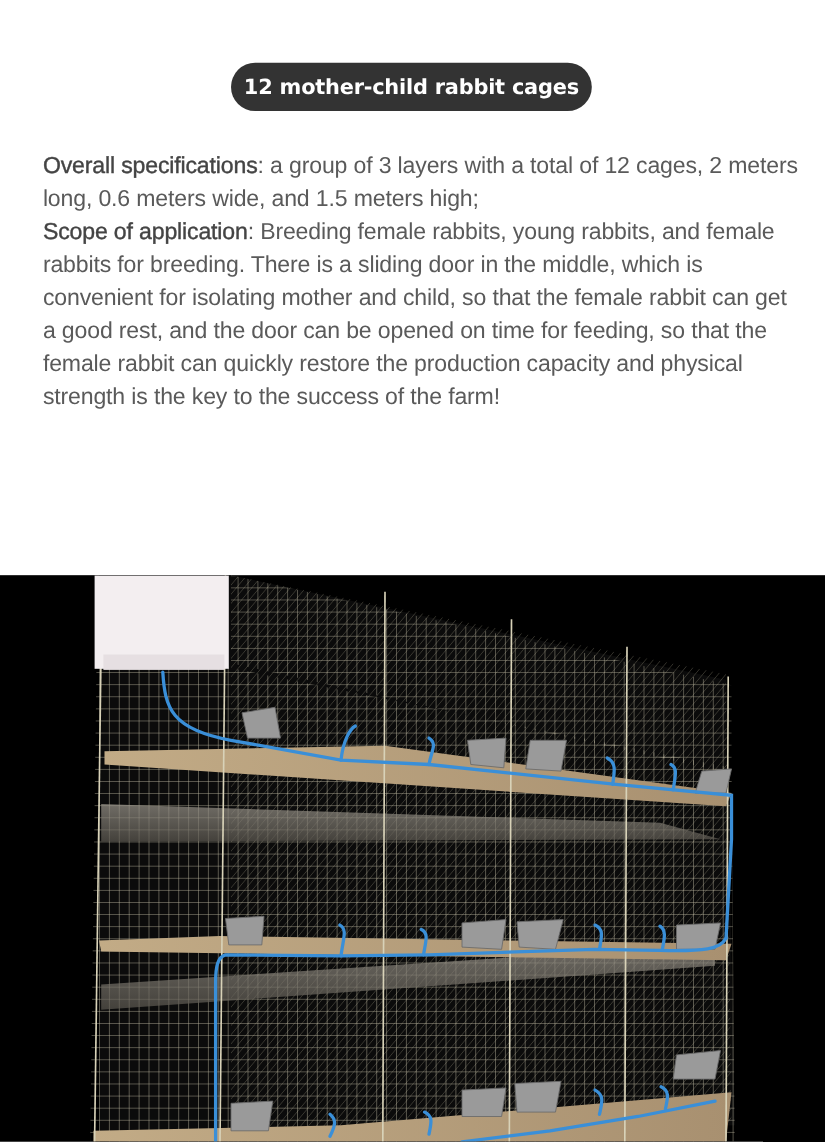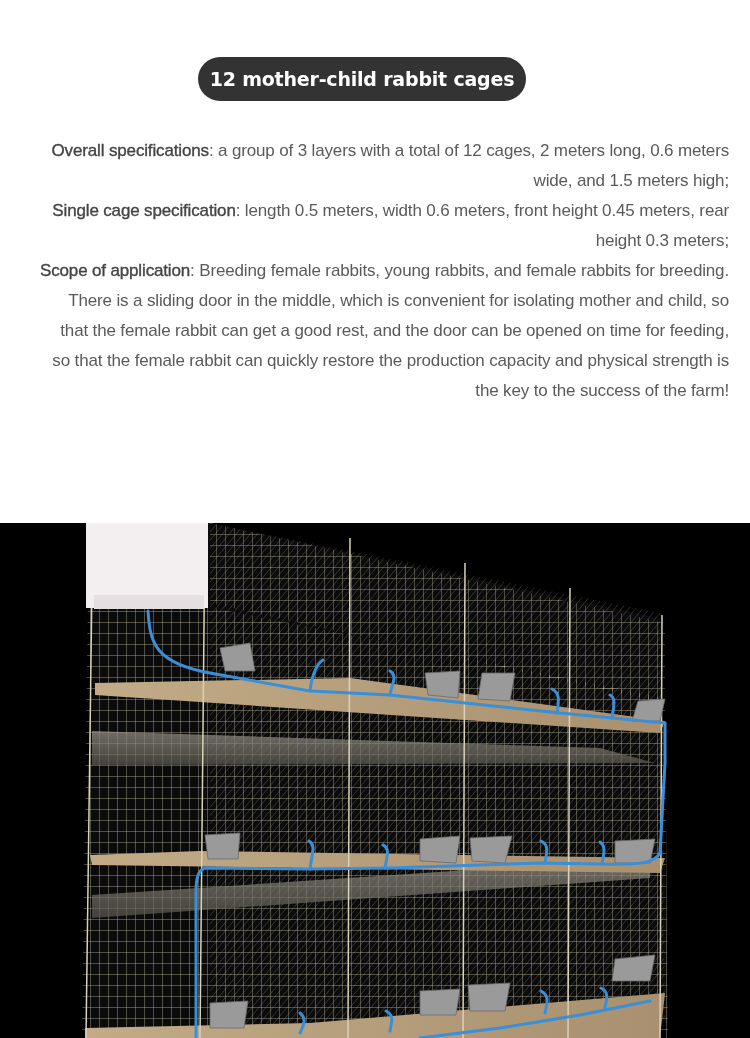--- a/index.html
+++ b/index.html
@@ -1,49 +1,47 @@
 <!DOCTYPE html>
 <html><head>
 <meta charset="utf-8">
 <style>
   html, body { margin: 0; padding: 0; }
   body {
     width: 750px; height: 1038px; background: #ffffff; position: relative; overflow: hidden;
     font-family: "Liberation Sans", sans-serif;
   }
   .title-pill {
-    position: absolute; left: 198px; top: 57px; width: 328px; height: 44px;
+    position: absolute; left: 210px; top: 57px; width: 328px; height: 44px;
     background: #333333; border-radius: 22px; color: #ffffff;
     font-family: "DejaVu Sans", sans-serif; font-size: 19px; font-weight: bold;
     display: flex; align-items: center; justify-content: center; letter-spacing: -0.2px;
   }
   .spec-block {
     position: absolute; left: 39px; top: 136px; width: 690px;
-    font-size: 17px; line-height: 30px; color: #5a5a5a;
+    font-size: 21px; line-height: 30px; color: #5a5a5a;
     letter-spacing: -0.15px;
-    text-align: right;
   }
   .spec-block p { margin: 0; }
   .spec-label { color: #444444; font-weight: normal; -webkit-text-stroke: 0.35px #444; }
   .photo {
     position: absolute; left: 0; top: 523px; width: 750px; height: 515px; background: #000;
     overflow: hidden;
   }
   .photo svg { display: block; }
 </style>
 </head>
 <body>
 
 <div class="title-pill">
   <span>12 mother-child rabbit cages</span>
 </div>
 
 <div class="spec-block">
   <p><span class="spec-label">Overall specifications</span><span>: </span><span>a group of 3 layers with a total of 12 cages, 2 meters long, 0.6 meters wide, and 1.5 meters high;</span></p>
-  <p><span class="spec-label">Single cage specification</span><span>: </span><span>length 0.5 meters, width 0.6 meters, front height 0.45 meters, rear height 0.3 meters;</span></p>
   <p><span class="spec-label">Scope of application</span><span>: </span><span>Breeding female rabbits, young rabbits, and female rabbits for breeding. There is a sliding door in the middle, which is convenient for isolating mother and child, so that the female rabbit can get a good rest, and the door can be opened on time for feeding, so that the female rabbit can quickly restore the production capacity and physical strength is the key to the success of the farm!</span></p>
 </div>
 
 <div class="photo" title="3-layer wire rabbit cage set with water tank, blue water pipes, feed boxes and fecal boards">
   <svg width="750" height="515" viewBox="0 0 750 515" xmlns="http://www.w3.org/2000/svg">
     <defs>
       <pattern id="mesh" width="9" height="11" patternUnits="userSpaceOnUse">
         <path d="M0 0 V11 M0 0 H9" stroke="#d8d2b8" stroke-width="0.8" fill="none"></path>
       </pattern>
       <pattern id="meshBack" width="7" height="7" patternUnits="userSpaceOnUse" patternTransform="skewX(-40)">

